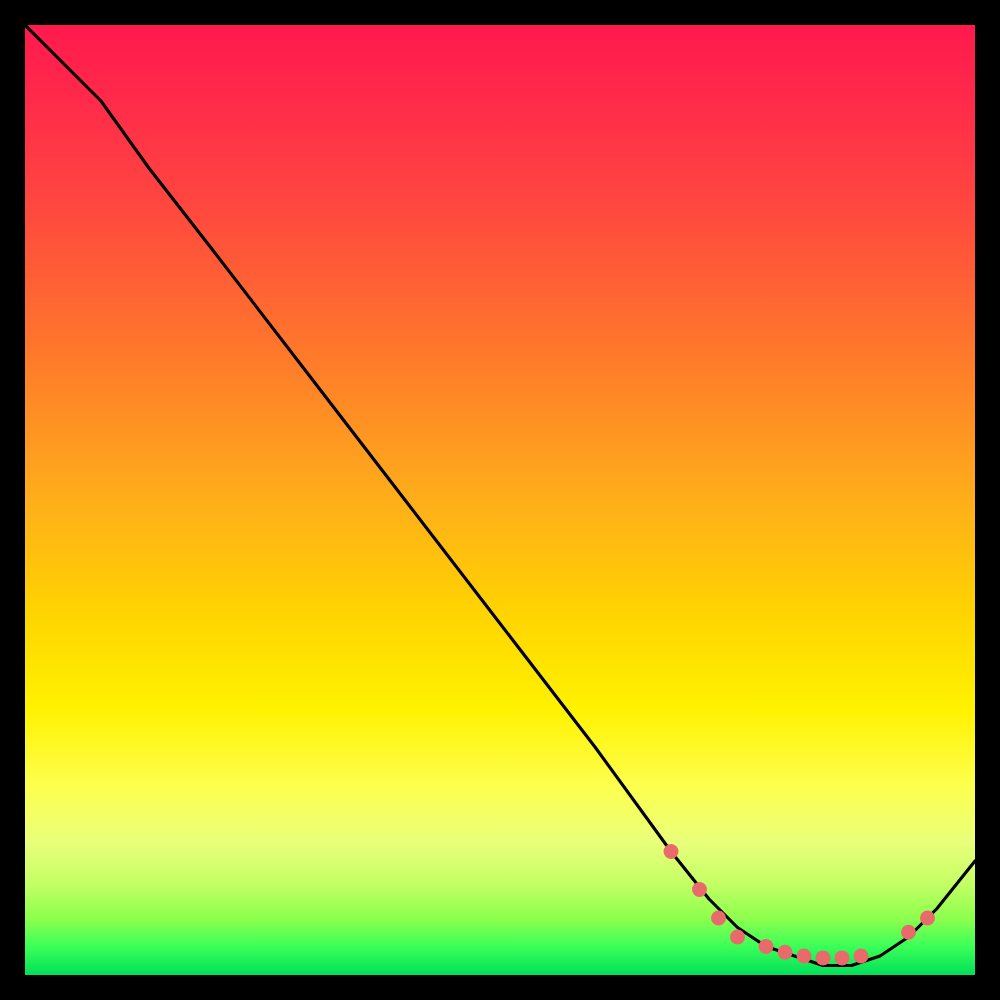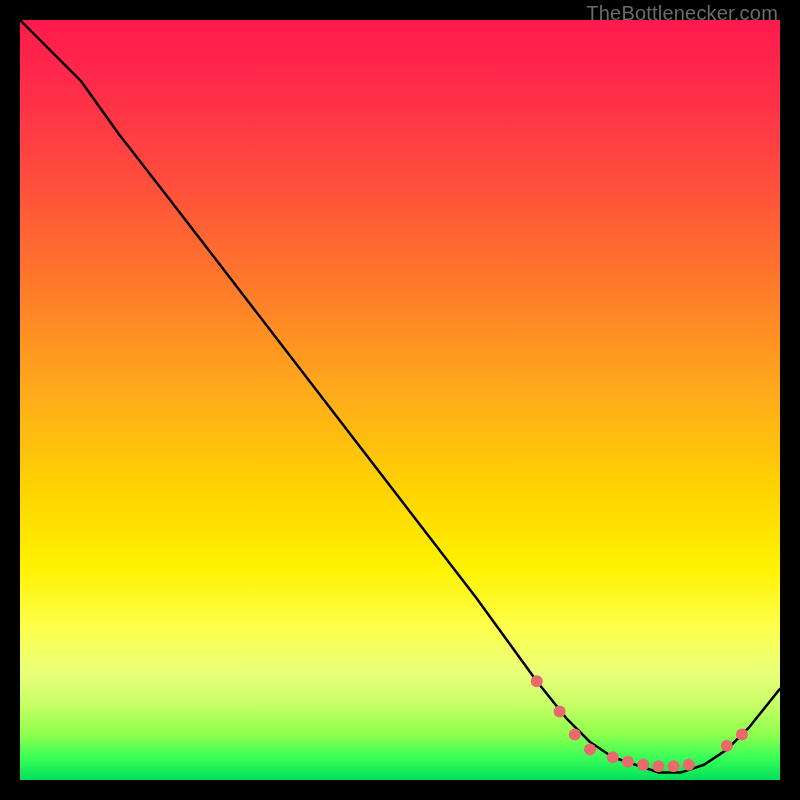--- a/index.html
+++ b/index.html
@@ -59,21 +59,20 @@
     letter-spacing: 0.2px;
     font-weight: 500;
     user-select: none;
   }
 </style>
 </head>
 <body>
 
 <div class="frame">
 
-  <div class="watermark">TheBottlenecker.com</div>
 
   <div class="plot">
     <div class="gradient"></div>
 
     <svg class="overlay" viewBox="0 0 760 760" preserveAspectRatio="none">
       <path id="curve-path" fill="none" stroke="#000" stroke-width="2.5" stroke-linejoin="round" stroke-linecap="round" d="M0.0 0.0 L60.8 60.8 L98.8 114.0 L152.0 182.4 L228.0 281.2 L304.0 380.0 L380.0 478.8 L456.0 577.6 L516.8 661.2 L547.2 699.2 L570.0 722.0 L592.8 737.2 L615.6 744.8 L638.4 752.4 L661.2 752.4 L684.0 744.8 L706.8 729.6 L729.6 706.8 L760.0 668.8"></path>
       <g id="marker-group">
           <circle cx="516.8" cy="661.2" r="6" fill="#e96a6a"></circle>
           <circle cx="539.6" cy="691.6" r="6" fill="#e96a6a"></circle>
           <circle cx="554.8" cy="714.4" r="6" fill="#e96a6a"></circle>

